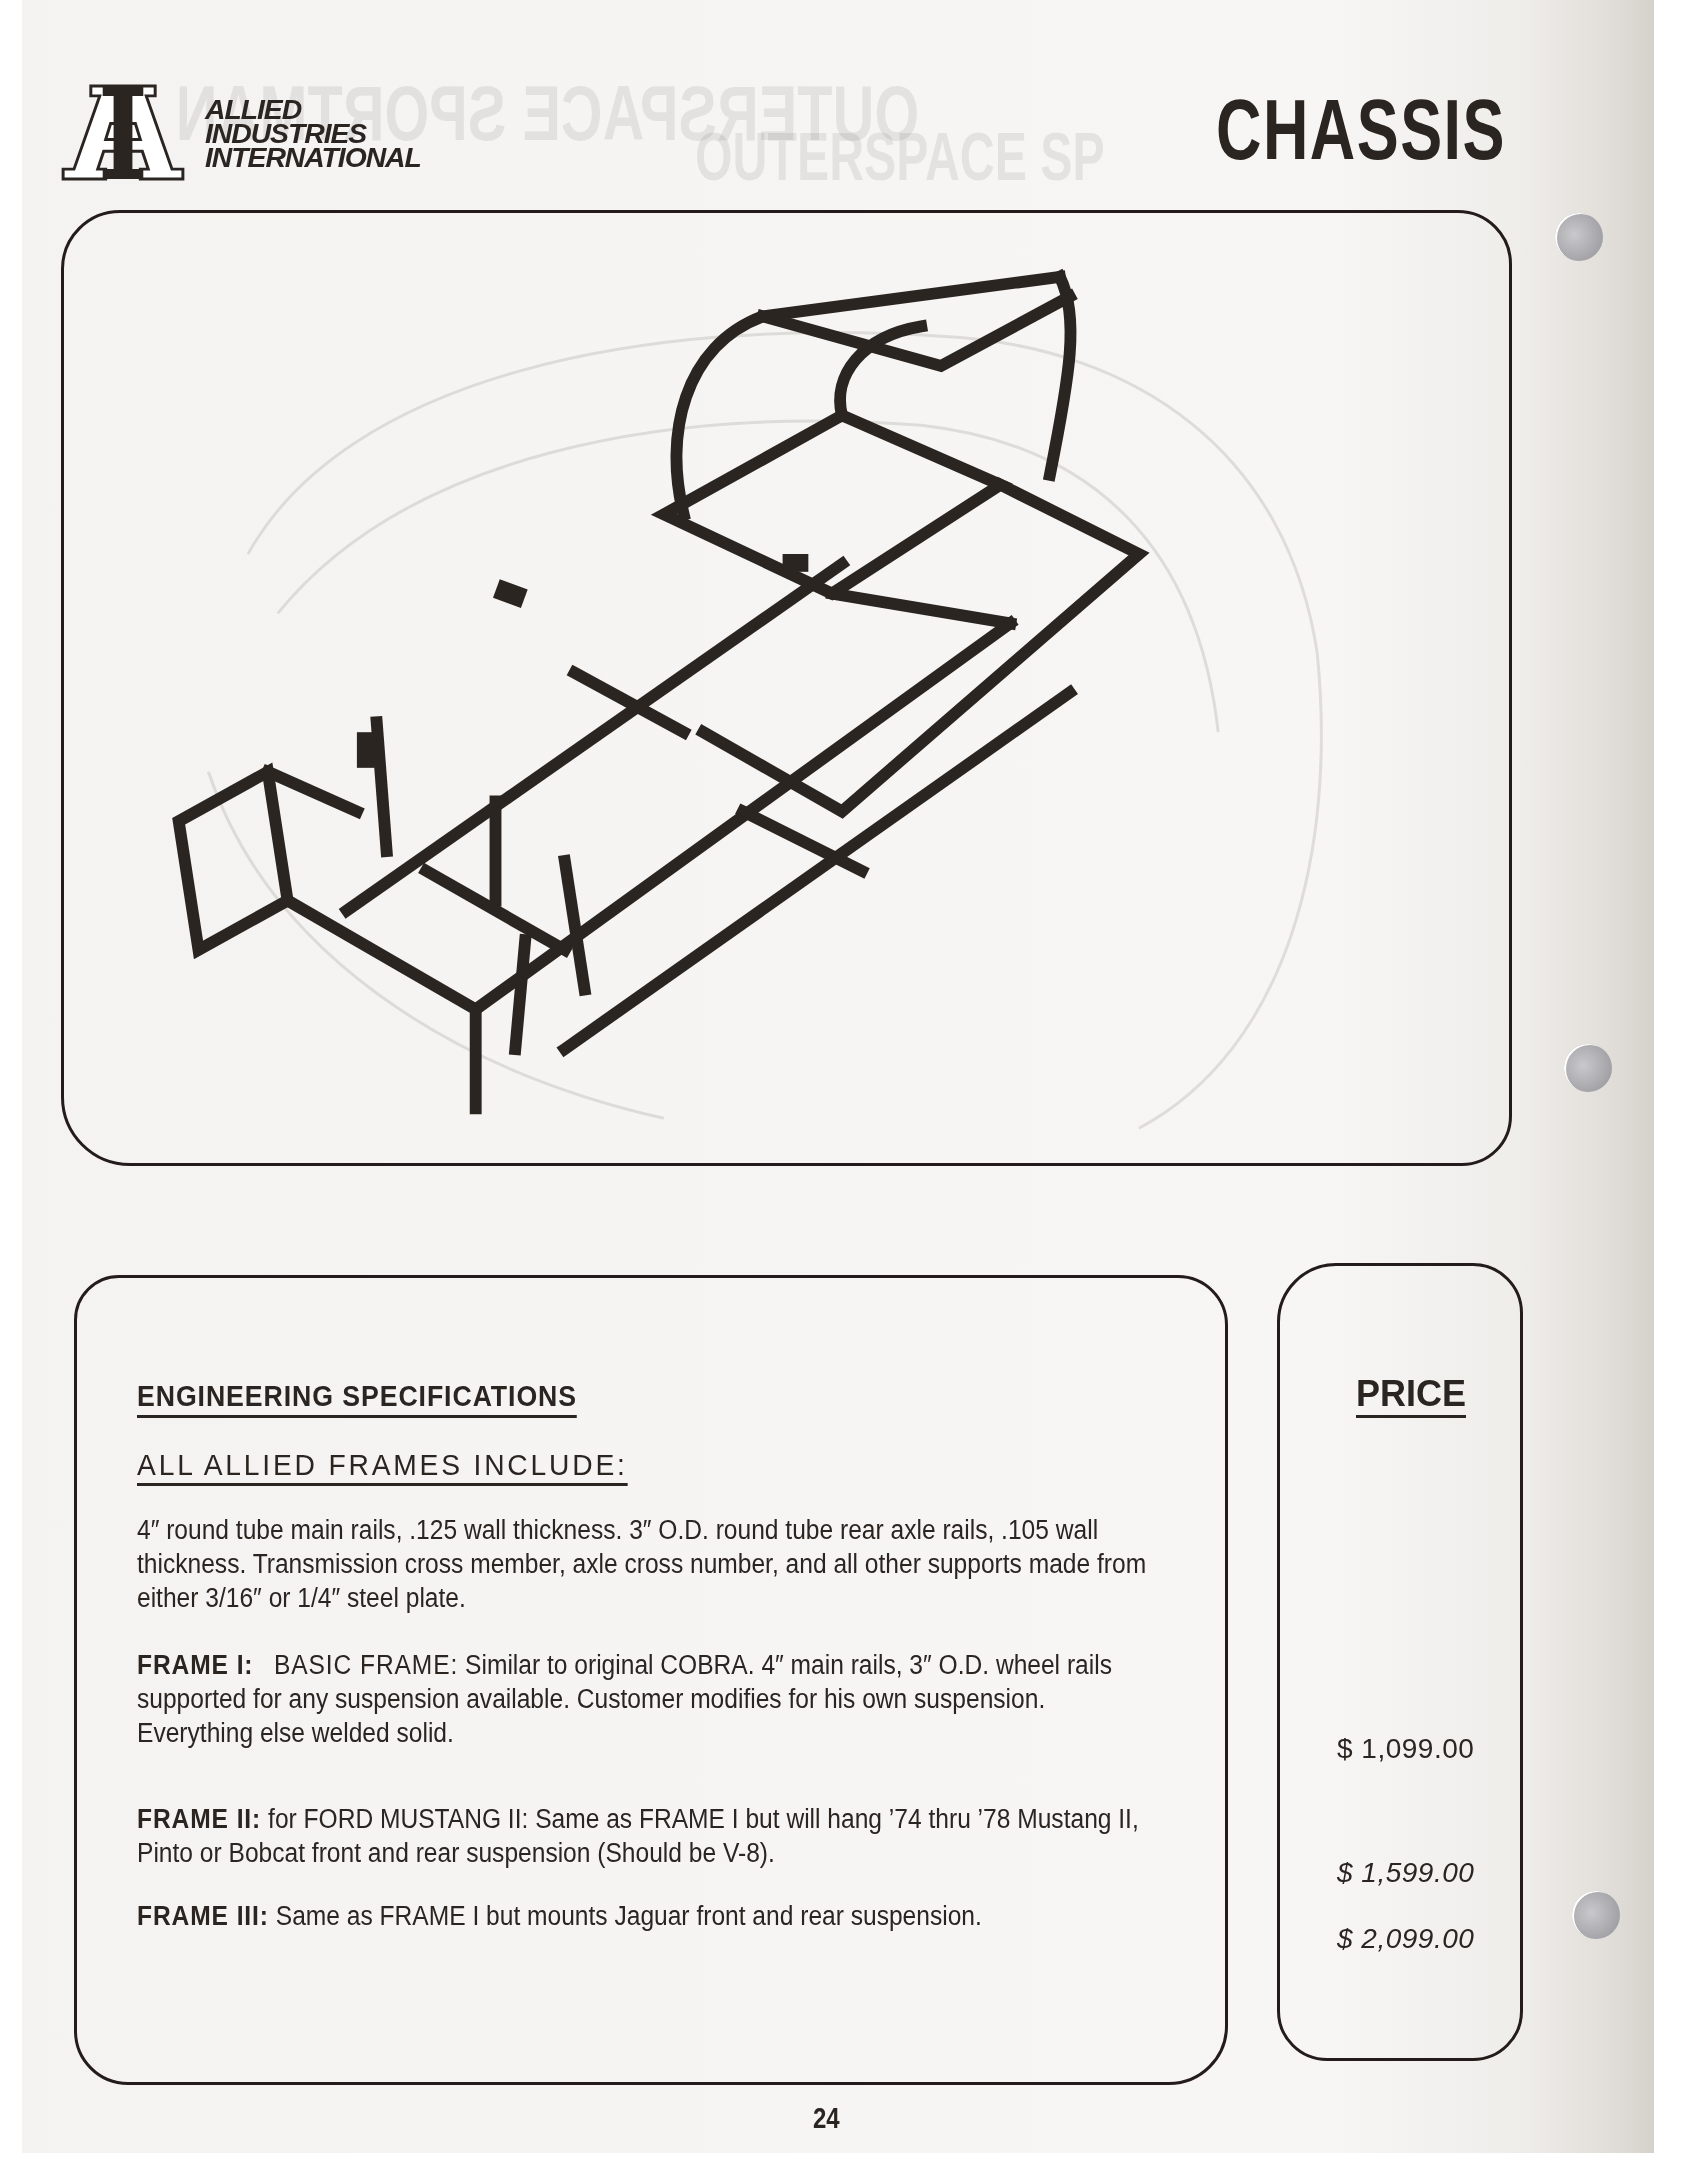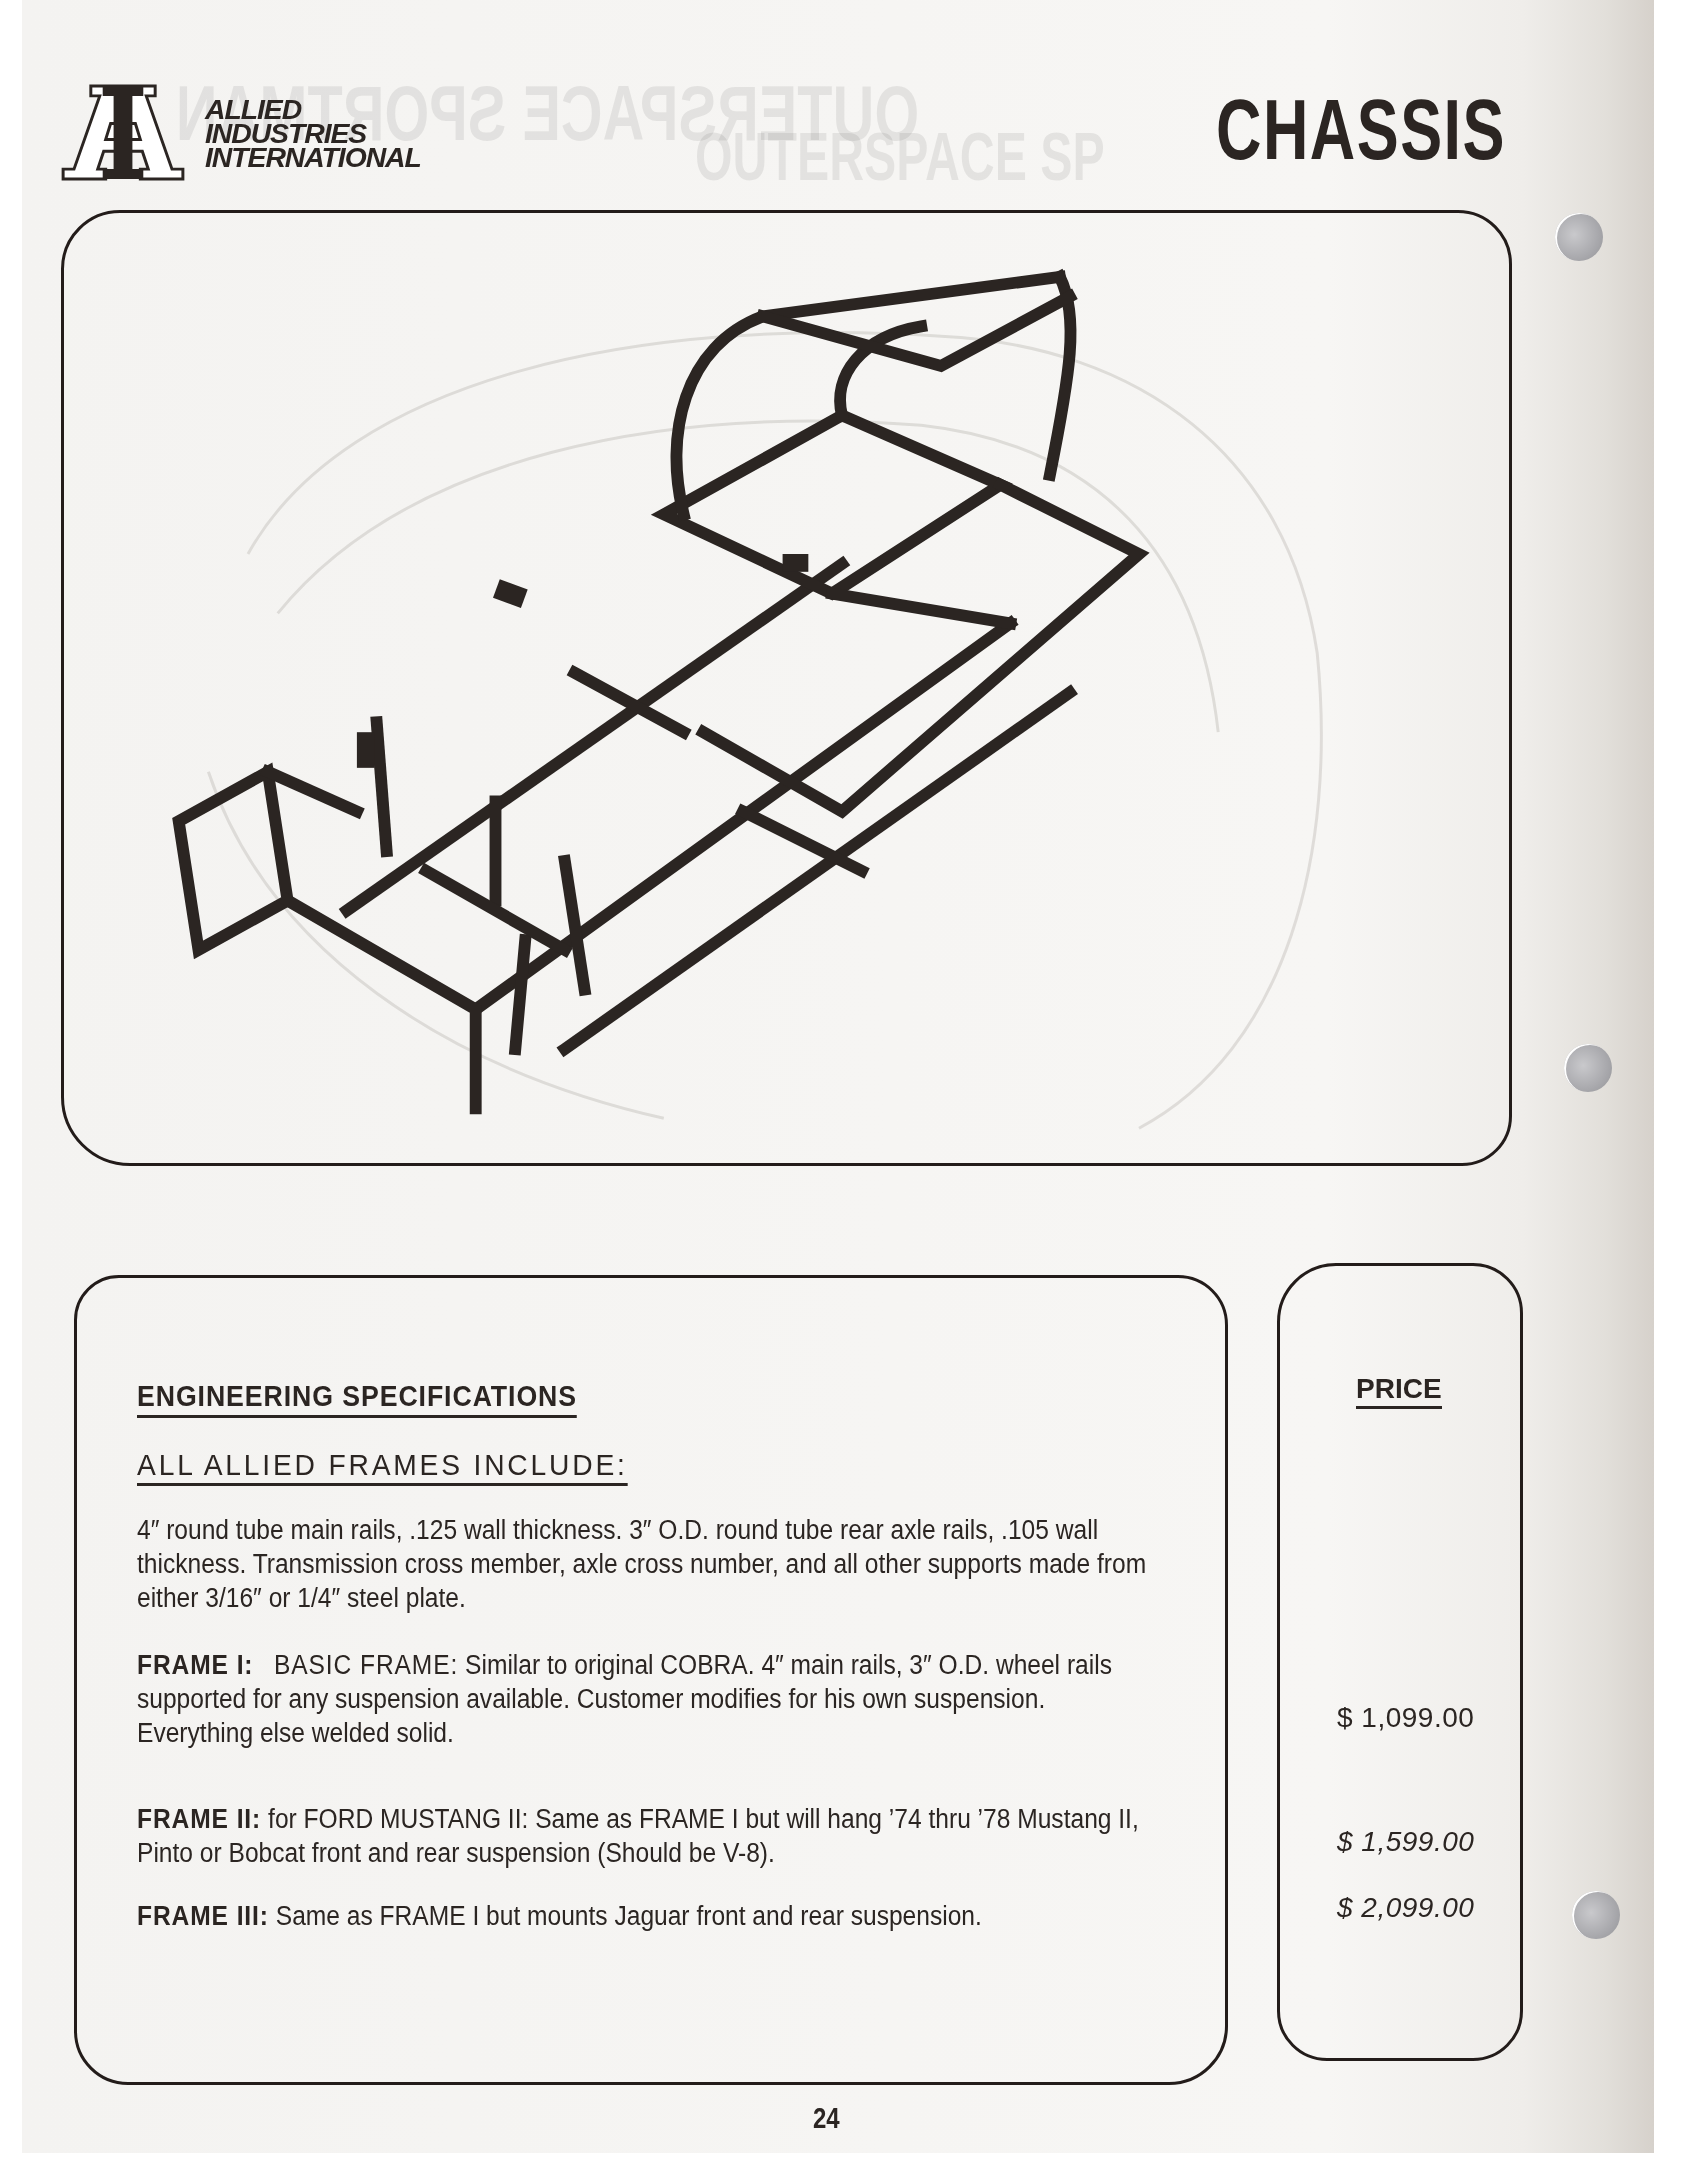--- a/index.html
+++ b/index.html
@@ -27,23 +27,23 @@
           box-shadow: 2px 1px 0 #ffffff inset; }
   .chassis-art { position:absolute; left:149px; top:257px; width:1287px; height:891px; }
   .spec-heading { position:absolute; left:137px; font-family:"Liberation Sans", sans-serif; font-weight:bold;
                   font-size:29px; letter-spacing:1px; border-bottom:3px solid #2b2522; padding-bottom:2px; line-height:1.1;
                   transform: scaleX(0.92); transform-origin:left top; }
   .spec-sub { position:absolute; left:137px; font-size:30px; letter-spacing:3px; border-bottom:3px solid #2b2522;
               padding-bottom:2px; line-height:1.1; transform: scaleX(0.94); transform-origin:left top; }
   .para { position:absolute; left:137px; width:1129px; font-family:"Liberation Sans", sans-serif; font-size:27px;
           line-height:34px; transform: scaleX(0.91); transform-origin:left top; }
   .frame-label { font-weight:bold; letter-spacing:1px; }
-  .price-heading { position:absolute; left:1356px; top:1374px; font-weight:bold; font-size:28px;
+  .price-heading { position:absolute; left:1356px; top:1374px; font-weight:bold; font-size:36px;
                    border-bottom:3px solid #2b2522; line-height:1.1; padding-bottom:1px; }
-  .price { position:absolute; left:1337px; font-size:28px; letter-spacing:0.5px; }
+  .price { position:absolute; left:1337px; font-size:28px; letter-spacing:0.5px;margin-top:31px; }
   .page-number { position:absolute; left:813px; top:2101px; font-weight:bold; font-size:30px;
                  transform: scaleX(0.8); transform-origin:left top; }
 </style>
 </head>
 <body>
 
 <div class="page">
 
   <div class="ghost ghost-mirror" style="left:30px; top:69px; font-size:77px; transform:scaleX(-0.75);">OUTERSPACE SPORTMAN</div>
   <div class="ghost" style="left:673px; top:117px; font-size:69px; transform:scaleX(0.7); transform-origin:left top;">OUTERSPACE SP</div>

